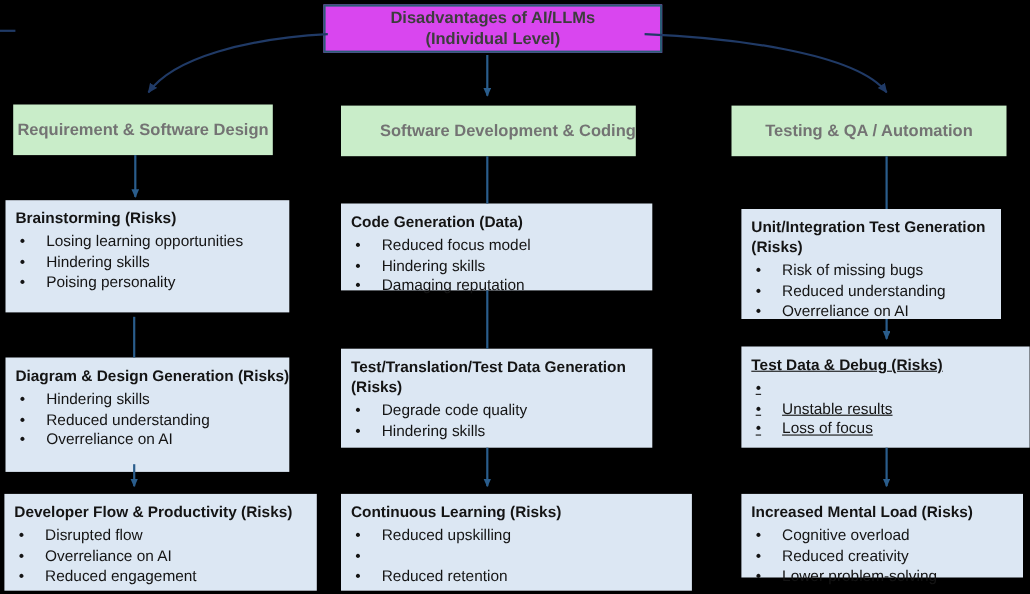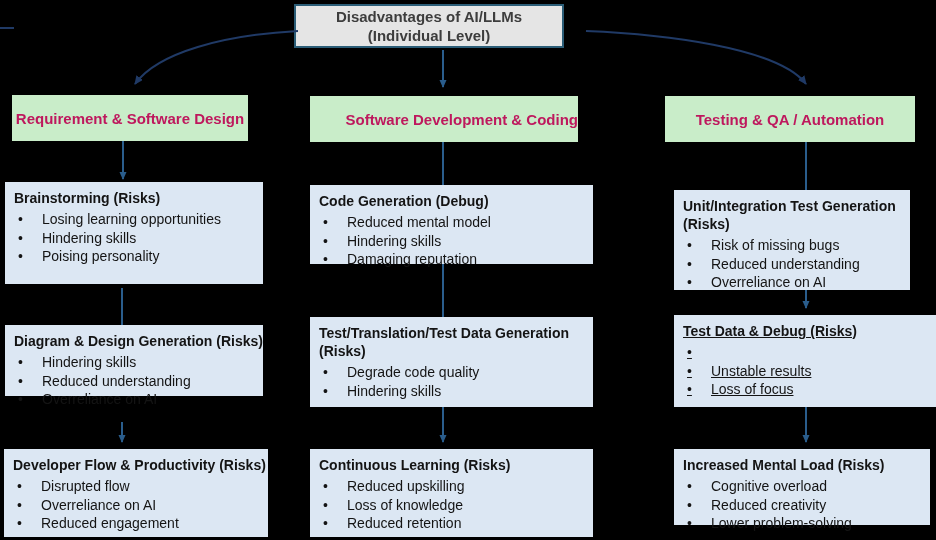--- a/index.html
+++ b/index.html
@@ -5,50 +5,50 @@
   html,body{margin:0;padding:0;}
   body{
     width:936px;height:540px;position:relative;overflow:hidden;
     background:#000000;
     font-family:"Liberation Sans", sans-serif;
   }
   .layer{position:absolute;left:0;top:0;width:936px;height:540px;}
   #connectors{z-index:5;pointer-events:none;}
 
   .titlebox{
-    position:absolute;left:294px;top:4px;width:270px;height:44px;
-    background:#e5e5e5;border:2px solid #2b5d77;box-sizing:border-box;
+    position:absolute;left:294px;top:4px;width:308px;height:44px;
+    background:#d946ef;border:2px solid #2b5d77;box-sizing:border-box;
     color:#3d3d3d;font-weight:bold;font-size:15px;line-height:19px;
     display:flex;flex-direction:column;align-items:center;justify-content:center;
     text-align:center;z-index:2;
   }
   .header{
     position:absolute;height:46px;background:#c9edc9;
-    color:#be185d;font-weight:bold;font-size:15px;white-space:nowrap;
+    color:#737373;font-weight:bold;font-size:15px;white-space:nowrap;
     display:flex;align-items:center;justify-content:center;z-index:2;
   }
   #header-0{left:12px;top:95px;width:236px;}
   #header-1{left:310px;top:96px;width:268px;justify-content:flex-end;}
   #header-2{left:665px;top:96px;width:250px;}
 
   .rbox{
     position:absolute;background:#dce7f3;color:#141414;box-sizing:border-box;
     padding:7px 2px 0 9px;z-index:2;
   }
   .rtitle{font-weight:bold;font-size:14px;line-height:18px;white-space:nowrap;}
   .bullets{margin-top:3px;}
   .bullet{display:flex;font-size:14px;line-height:18.5px;white-space:nowrap;}
   .dot{flex:0 0 24px;padding-left:4px;}
 
   #c0b0{left:5px;top:172px;width:258px;height:102px;margin-top:10px;}
-  #c0b1{left:5px;top:325px;width:258px;height:71px;}
-  #c0b2{left:4px;top:449px;width:264px;height:88px;}
+  #c0b1{left:5px;top:325px;width:258px;height:104px;}
+  #c0b2{left:4px;top:449px;width:284px;height:88px;}
   #c1b0{left:310px;top:185px;width:283px;height:79px;}
   #c1b1{left:310px;top:317px;width:283px;height:90px;}
-  #c1b2{left:310px;top:449px;width:283px;height:88px;}
+  #c1b2{left:310px;top:449px;width:319px;height:88px;}
   #c2b0{left:674px;top:190px;width:236px;height:100px;}
   #c2b1{left:674px;top:315px;width:272px;height:92px;text-decoration:underline;}
   #c2b2{left:674px;top:449px;width:256px;height:76px;}
 </style>
 </head>
 <body>
 
 <div class="titlebox">
   <div>Disadvantages of AI/LLMs</div>
   <div>(Individual Level)</div>
@@ -110,25 +110,25 @@
         <span>Overreliance on AI</span>
       </div>
     <div class="bullet">
         <span class="dot">•</span>
         <span>Reduced engagement</span>
       </div>
   </div>
 </div>
 
 <div class="rbox" id="c1b0">
-  <div class="rtitle">Code Generation (Debug)</div>
-  <div class="bullets">
-    <div class="bullet">
-        <span class="dot">•</span>
-        <span>Reduced mental model</span>
+  <div class="rtitle">Code Generation (Data)</div>
+  <div class="bullets">
+    <div class="bullet">
+        <span class="dot">•</span>
+        <span>Reduced focus model</span>
       </div>
     <div class="bullet">
         <span class="dot">•</span>
         <span>Hindering skills</span>
       </div>
     <div class="bullet">
         <span class="dot">•</span>
         <span>Damaging reputation</span>
       </div>
   </div>
@@ -149,21 +149,20 @@
 </div>
 <div class="rbox" id="c1b2">
   <div class="rtitle">Continuous Learning (Risks)</div>
   <div class="bullets">
     <div class="bullet">
         <span class="dot">•</span>
         <span>Reduced upskilling</span>
       </div>
     <div class="bullet">
         <span class="dot">•</span>
-        <span>Loss of knowledge</span>
       </div>
     <div class="bullet">
         <span class="dot">•</span>
         <span>Reduced retention</span>
       </div>
   </div>
 </div>
 
 <div class="rbox" id="c2b0">
   <div class="rtitle">Unit/Integration Test Generation</div>

